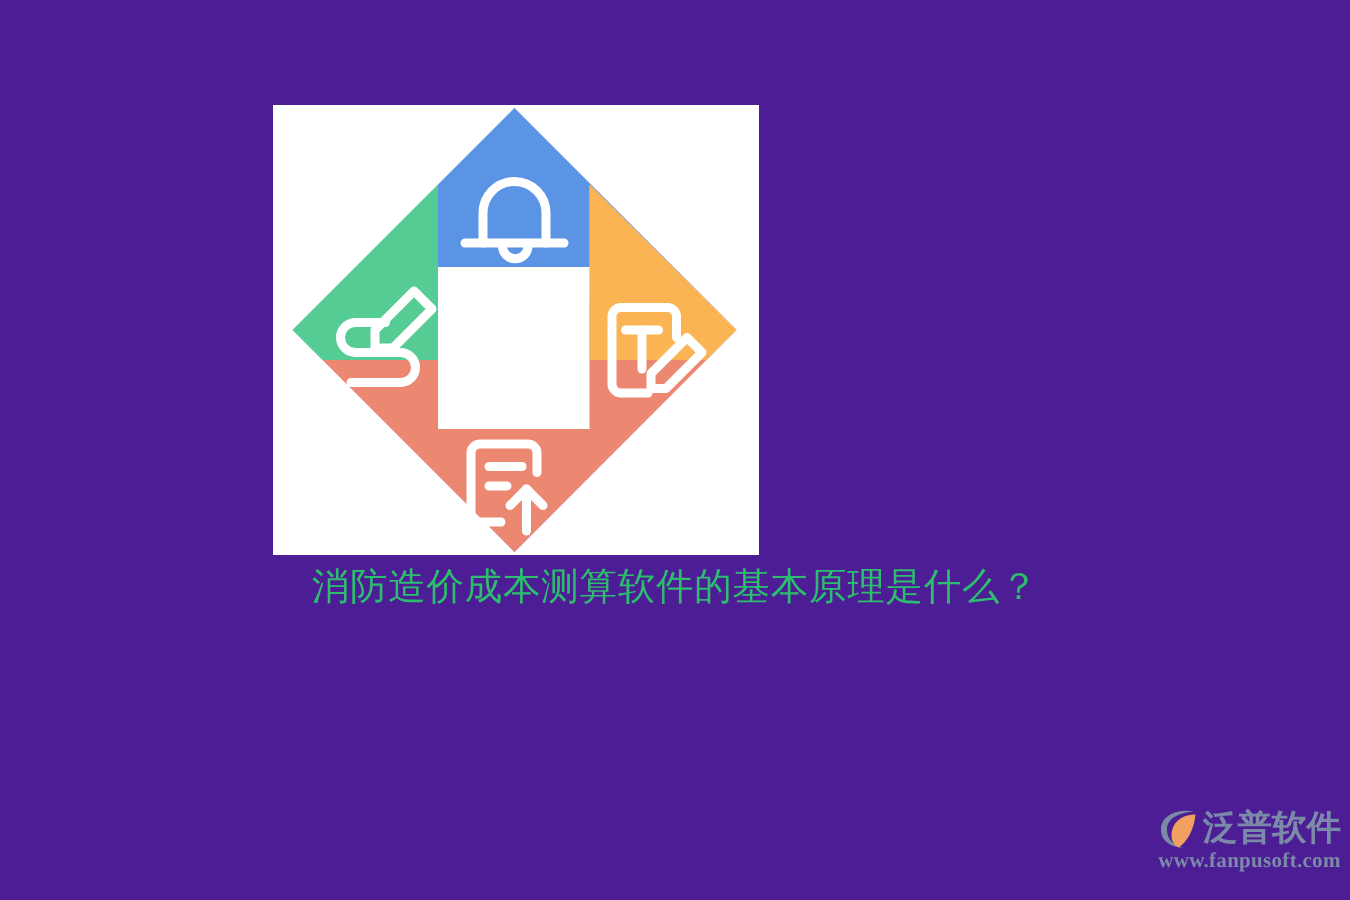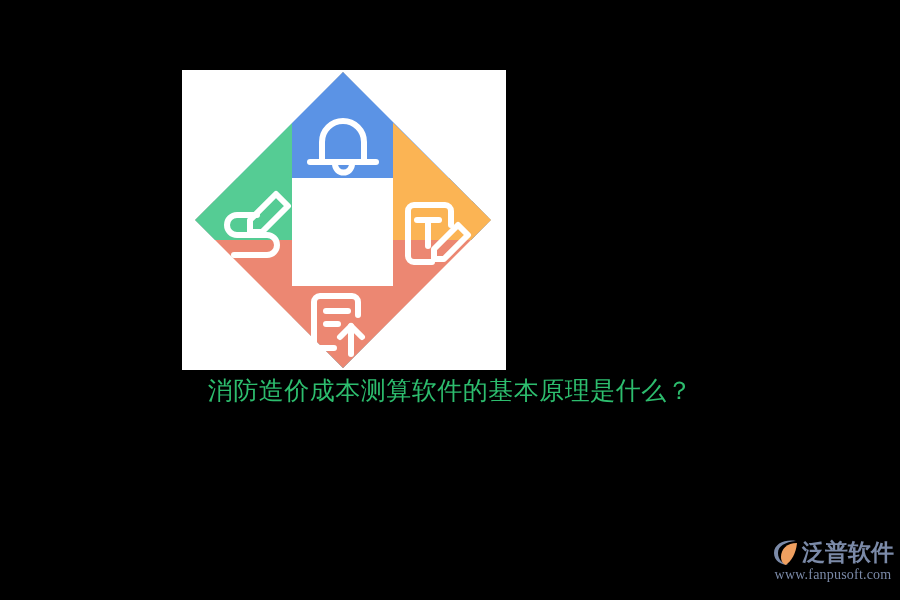--- a/index.html
+++ b/index.html
@@ -12,21 +12,21 @@
     background: #ffffff;
     font-family: "Liberation Sans", "DejaVu Sans", sans-serif;
     overflow: hidden;
     position: relative;
   }
 
   #canvas {
     position: relative;
     width: 900px;
     height: 600px;
-    background: #000000;
+    background: #4c1d95;
   }
 
   
   #rosette {
     position: absolute;
     left: 182px;
     top: 70px;
     width: 324px;
     height: 300px;
   }
@@ -84,21 +84,21 @@
     font-size: 23px;
     font-weight: bold;
     color: #7b8aa8;
     letter-spacing: 0px;
     line-height: 28px;
     white-space: nowrap;
   }
   .brand-url {
     font-family: "Liberation Serif", "DejaVu Serif", serif;
     font-size: 14px;
-    font-weight: normal;
+    font-weight: bold;
     color: #7b8aa8;
     letter-spacing: 0.2px;
     margin-top: -1px;
     margin-left: 2px;
     white-space: nowrap;
   }
 </style>
 </head>
 <body>
 

